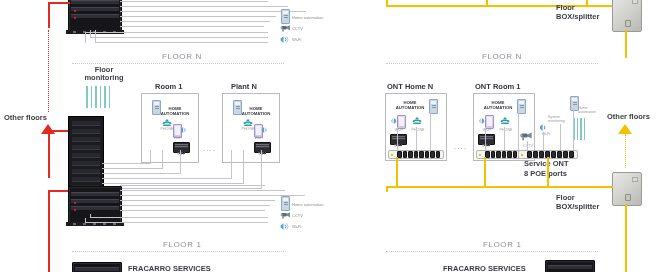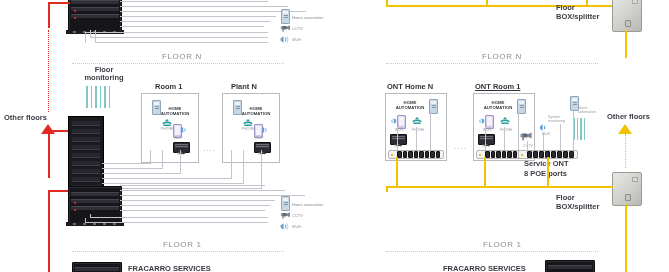--- a/index.html
+++ b/index.html
@@ -329,21 +329,21 @@
         <div class="port"></div>
       <div class="port"></div>
         <div class="port"></div>
         <div class="port"></div>
         <div class="port"></div>
     </div>
   </div>
   <div class="yl" style="left:396px;top:157px;width:1.5px;height:30px;"></div>
 
   <div class="room" style="left:473px;top:93px;width:60px;height:66px;"></div>
-  <div class="roomtitle" style="left:475px;top:82px;text-decoration:underline;">ONT Room 1</div>
+  <div class="roomtitle" style="left:475px;top:82px;">ONT Room 1</div>
   <div class="ico ico-ha" style="left:517px;top:99px;width:7px;height:13px;"></div>
   <div class="ha-text" style="left:480px;top:101px;width:36px;">HOME</div>
   <div class="ha-text" style="left:480px;top:106px;width:36px;">AUTOMATION</div>
   <svg class="ico" style="left:477px;top:117px;" width="8" height="8" viewBox="0 0 8 8">
     <path d="M4.8 1 L7.1 2.8 L7.1 5.2 L4.8 7 Z" fill="#5e9fd4"></path>
     <path d="M3.4 2.4 a2.6 2.6 0 0 0 0 3.2" stroke="#5e9fd4" stroke-width="0.9" fill="none"></path>
   </svg>
   <div class="ico ico-mob" style="left:485px;top:115px;width:7px;height:12px;">
       <div class="s"></div>
     </div>

